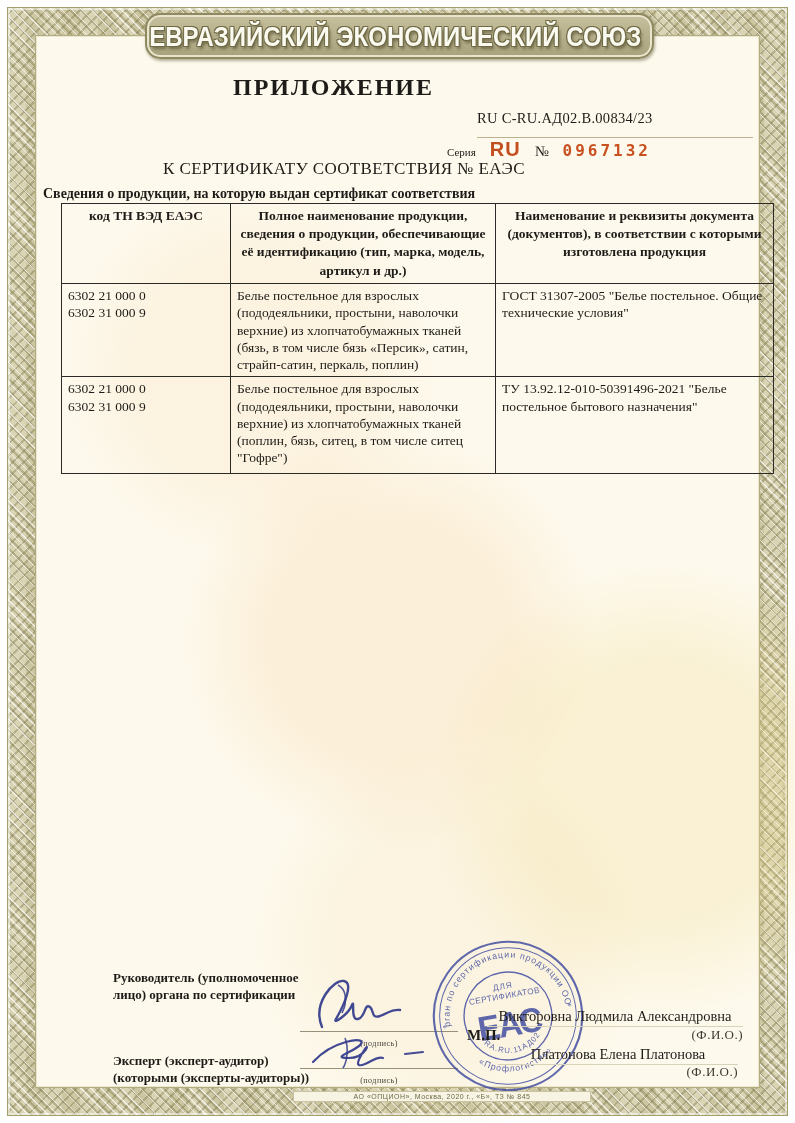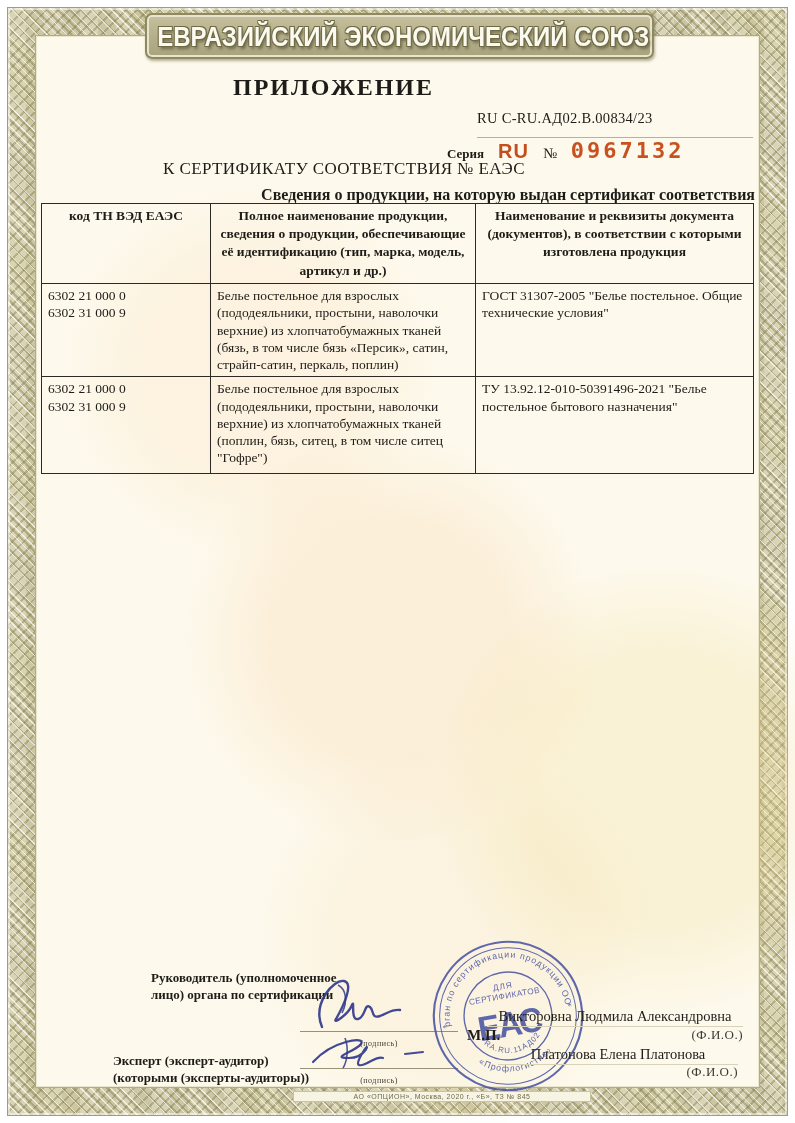--- a/index.html
+++ b/index.html
@@ -21,55 +21,55 @@
        background:radial-gradient(circle, rgba(246,203,148,.22) 0 40%, rgba(246,203,148,0) 70%);}
   .wm2{left:430px;top:560px;width:460px;height:460px;
        background:radial-gradient(circle, rgba(240,218,140,.25) 0 40%, rgba(240,218,140,0) 70%);}
   .wm3{left:60px;top:180px;width:380px;height:380px;
        background:radial-gradient(circle, rgba(246,203,148,.14) 0 40%, rgba(246,203,148,0) 70%);}
   .wm4{left:240px;top:750px;width:420px;height:380px;
        background:radial-gradient(circle, rgba(240,210,150,.14) 0 40%, rgba(240,210,150,0) 70%);}
   
   .banner{position:absolute;left:145px;top:13px;width:505px;height:42px;z-index:6;
     background:linear-gradient(180deg,#c6c09e 0%,#b4ae8a 55%,#a8a27d 100%);
-    border:2px solid #8e8960;border-radius:7px;
+    border:2px solid #8e8960;border-radius:15px;
     box-shadow: inset 0 0 0 2px #e9e5cd, 1px 2px 3px rgba(90,85,50,.45);
-    display:flex;align-items:center;justify-content:flex-start;}
+    display:flex;align-items:center;justify-content:flex-end;}
   .banner-text{font-family:"Liberation Sans", sans-serif;font-weight:bold;font-size:25px;
     letter-spacing:0px;color:#fbfaf0;white-space:nowrap;transform:scale(.96,1.08);
     text-shadow:-1px -1px 0 #6f6a45, 1px -1px 0 #6f6a45, -1px 1px 0 #6f6a45,
                  1px 1px 0 #6f6a45, 2px 3px 3px rgba(60,55,25,.55);}
   
   .doc-title{position:absolute;left:0;top:74px;width:667px;text-align:center;z-index:3;
     font-size:24px;font-weight:bold;letter-spacing:2px;}
   .subtitle{position:absolute;left:163px;top:115px;font-size:17px;font-weight:normal;
     letter-spacing:.4px;z-index:3;margin-top:44px;}
   .certno{position:absolute;left:477px;top:110px;width:276px;font-size:14.5px;z-index:3;
     padding-bottom:10px;border-bottom:1px solid #b9b18f;letter-spacing:.3px;}
   .series-row{position:absolute;left:447px;top:138px;z-index:3;display:flex;align-items:baseline;gap:14px;}
-  .series-label{font-size:13px;font-weight:bold;}
+  .series-label{font-size:11px;}
   .series-value{font-family:"Liberation Sans", sans-serif;font-weight:bold;font-size:20px;color:#c24d1d;letter-spacing:1px;}
   .num-sign{font-size:14.5px;}
-  .form-number{font-family:"DejaVu Sans Mono", monospace;font-weight:bold;font-size:22px;
+  .form-number{font-family:"DejaVu Sans Mono", monospace;font-weight:bold;font-size:16px;
     color:#c8511f;letter-spacing:3px;}
   
-  .tbl-caption{position:absolute;left:43px;top:186px;width:712px;text-align:right;
-    font-size:16px;font-weight:bold;z-index:3;}
-  table.products{position:absolute;left:41px;top:203px;width:712px;z-index:3;
+  .tbl-caption{position:absolute;left:43px;top:186px;width:712px;text-align:left;
+    font-size:14px;font-weight:bold;z-index:3;}
+  table.products{position:absolute;left:61px;top:203px;width:712px;z-index:3;
     border-collapse:collapse;table-layout:fixed;}
   table.products th, table.products td{border:1.6px solid #2b2a26;vertical-align:top;
     padding:3px 6px;}
   table.products th{font-size:13.5px;font-weight:bold;text-align:center;line-height:1.35;}
   table.products td{font-size:13.5px;line-height:1.28;}
   .col1{width:169px;} .col2{width:265px;} .col3{width:278px;}
   .code-line{display:block;font-family:Liberation Serif, serif;}
   tr.hdr{height:80px;} tr.r1{height:83px;} tr.r2{height:97px;}
   
   .role{position:absolute;left:113px;width:220px;font-size:13px;font-weight:bold;line-height:1.32;z-index:3;}
-  .role-head{top:969px;margin-left:38px;}
+  .role-head{top:969px;}
   .role-expert{top:1052px;}
   .sigfield{position:absolute;left:300px;width:158px;border-top:1px solid #97917a;
     text-align:center;z-index:3;}
   .sigfield-1{top:1031px;} .sigfield-2{top:1068px;}
   .sign-label{font-size:8px;color:#3c3a32;letter-spacing:.5px;}
   .sig-svg{position:absolute;z-index:4;}
   .sig1{left:308px;top:975px;}
   .sig2{left:305px;top:1032px;}
   .mp{position:absolute;left:467px;top:1027px;font-size:15px;font-weight:bold;z-index:6;}
   .name{position:absolute;text-align:center;font-size:14.5px;z-index:5;

